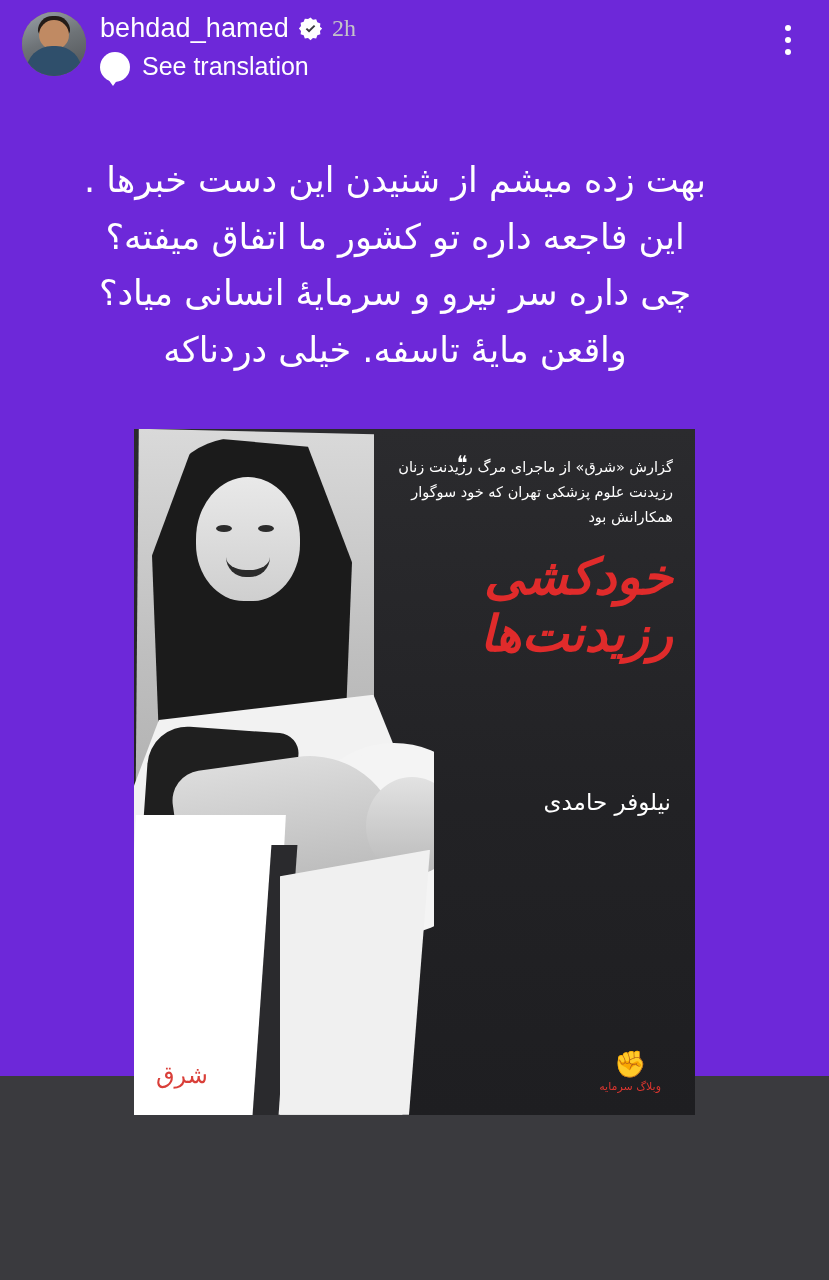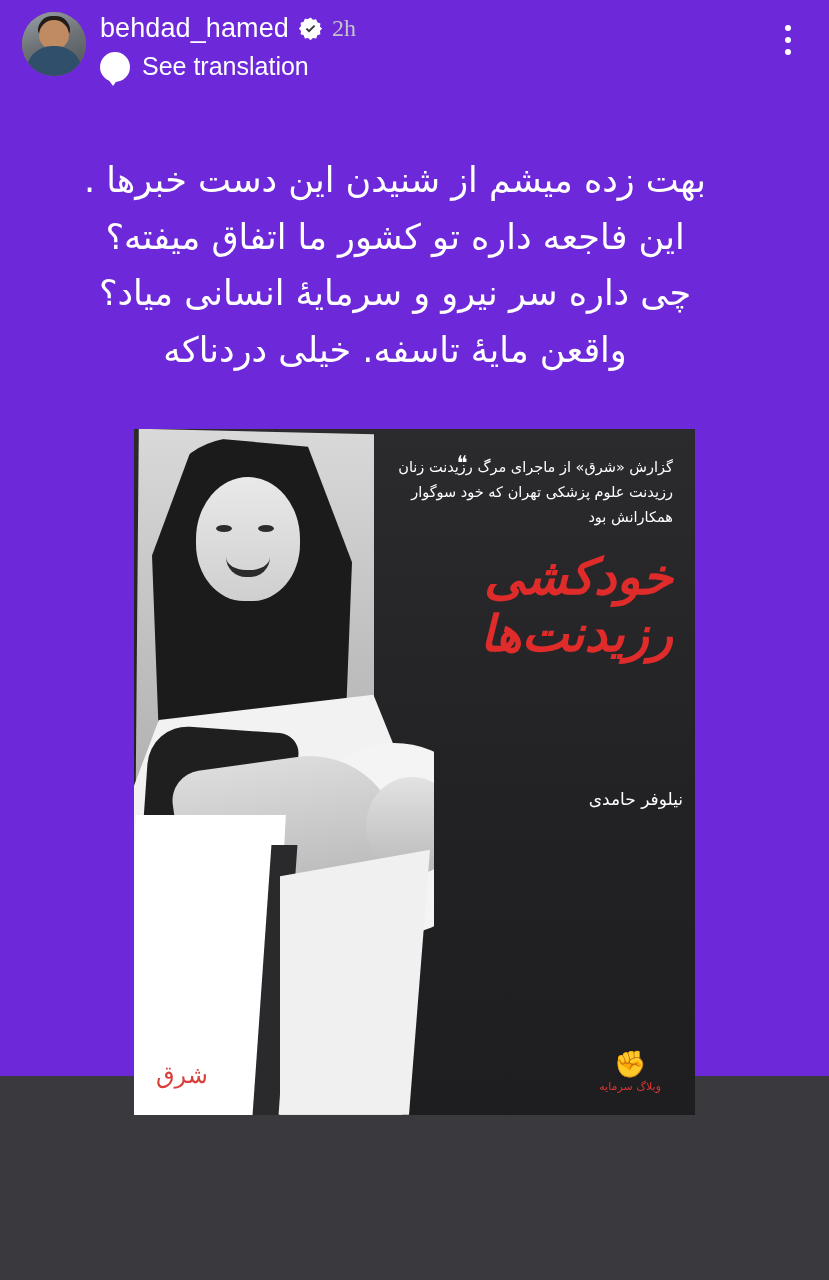--- a/index.html
+++ b/index.html
@@ -325,25 +325,25 @@
   .poster-head .l2,
   .poster-head .l3 {
     color: #e02b2b;
     font-size: 50px;
     line-height: 1.14;
     letter-spacing: -0.5px;
     font-style: italic;
   }
   .poster-author {
     position: absolute;
-    right: 12px;
+    right: 24px;
     top: 360px;
     direction: rtl;
     color: #ffffff;
-    font-size: 17px;
+    font-size: 23px;
     font-family: "DejaVu Sans", sans-serif;
   }
   .poster-logo-left {
     position: absolute;
     left: 22px;
     bottom: 26px;
     color: #d8352f;
     font-size: 24px;
     direction: rtl;
     font-family: Liberation Sans, sans-serif;

